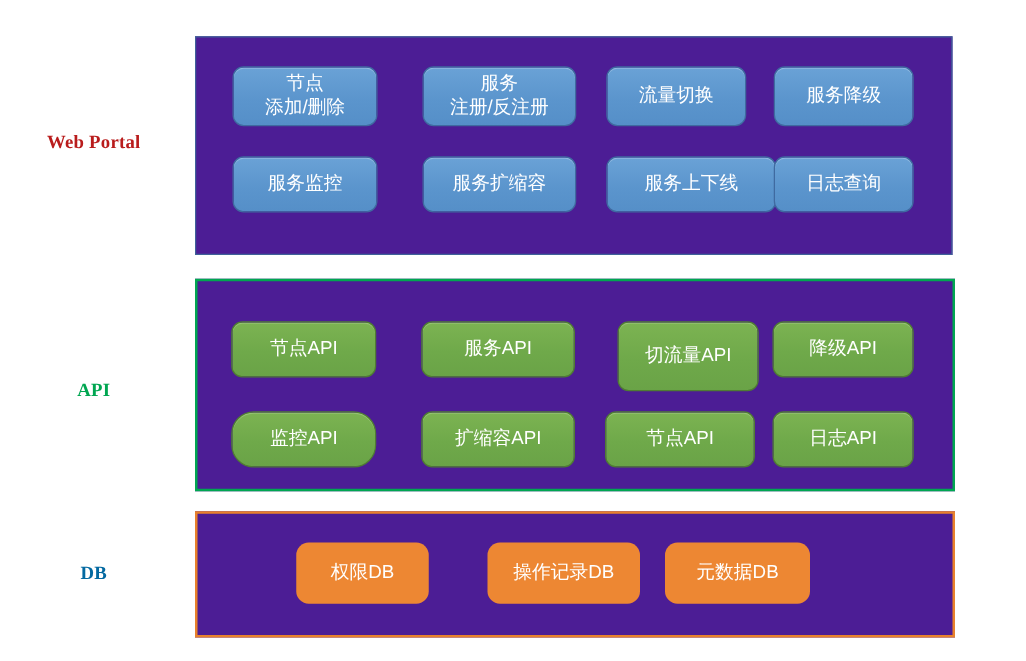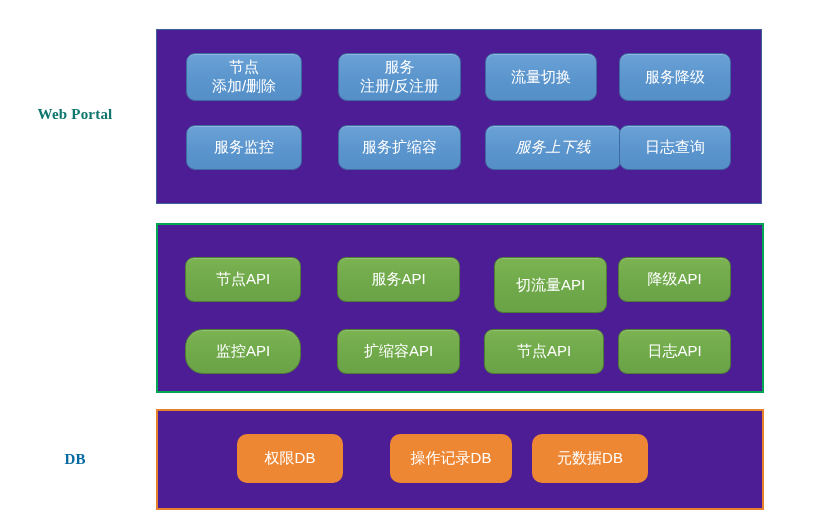--- a/index.html
+++ b/index.html
@@ -25,21 +25,21 @@
     position: absolute;
     left: 0;
     width: 150px;
     text-align: center;
     font-family: "Liberation Serif", serif;
     font-weight: bold;
     font-size: 15px;
     letter-spacing: .2px;
     white-space: nowrap;
   }
-  .tier-label.web  { top: 106px; color: #0f766e; }
+  .tier-label.web  { top: 106px; color: #b91c1c; }
   .tier-label.api  { top: 305px; color: #00a651; }
   .tier-label.db   { top: 451px; color: #0369a1; }
 
   
   .tier-box {
     position: absolute;
     background: #4c1d95;
     box-sizing: border-box;
   }
   .tier-box.web {
@@ -111,26 +111,27 @@
 添加/删除</div>
       <div class="node blue" style="left:181px;top:23px;width:123px;height:48px;">服务
 注册/反注册</div>
       <div class="node blue" style="left:328px;top:23px;width:112px;height:48px;">流量切换</div>
       <div class="node blue" style="left:462px;top:23px;width:112px;height:48px;">服务降级</div>
     </div>
 
     <div class="row" style="left:0;top:0;width:100%;height:0;">
       <div class="node blue" style="left:29px;top:95px;width:116px;height:45px;">服务监控</div>
       <div class="node blue" style="left:181px;top:95px;width:123px;height:45px;">服务扩缩容</div>
-      <div class="node blue" style="left:328px;top:95px;width:136px;height:45px;font-style:italic;">服务上下线</div>
+      <div class="node blue" style="left:328px;top:95px;width:136px;height:45px;">服务上下线</div>
       <div class="node blue" style="left:462px;top:95px;width:112px;height:45px;">日志查询</div>
     </div>
 
   </div>
 
+  <div class="tier-label api">API</div>
 
   <div class="tier-box api">
 
     <div class="row" style="left:0;top:0;width:100%;height:0;">
       <div class="node green" style="left:27px;top:32px;width:116px;height:45px;text-align:center;">节点API</div>
       <div class="node green" style="left:179px;top:32px;width:123px;height:45px;">服务API</div>
       <div class="node green" style="left:336px;top:32px;width:113px;height:56px;">切流量API</div>
       <div class="node green" style="left:460px;top:32px;width:113px;height:45px;">降级API</div>
     </div>
 

